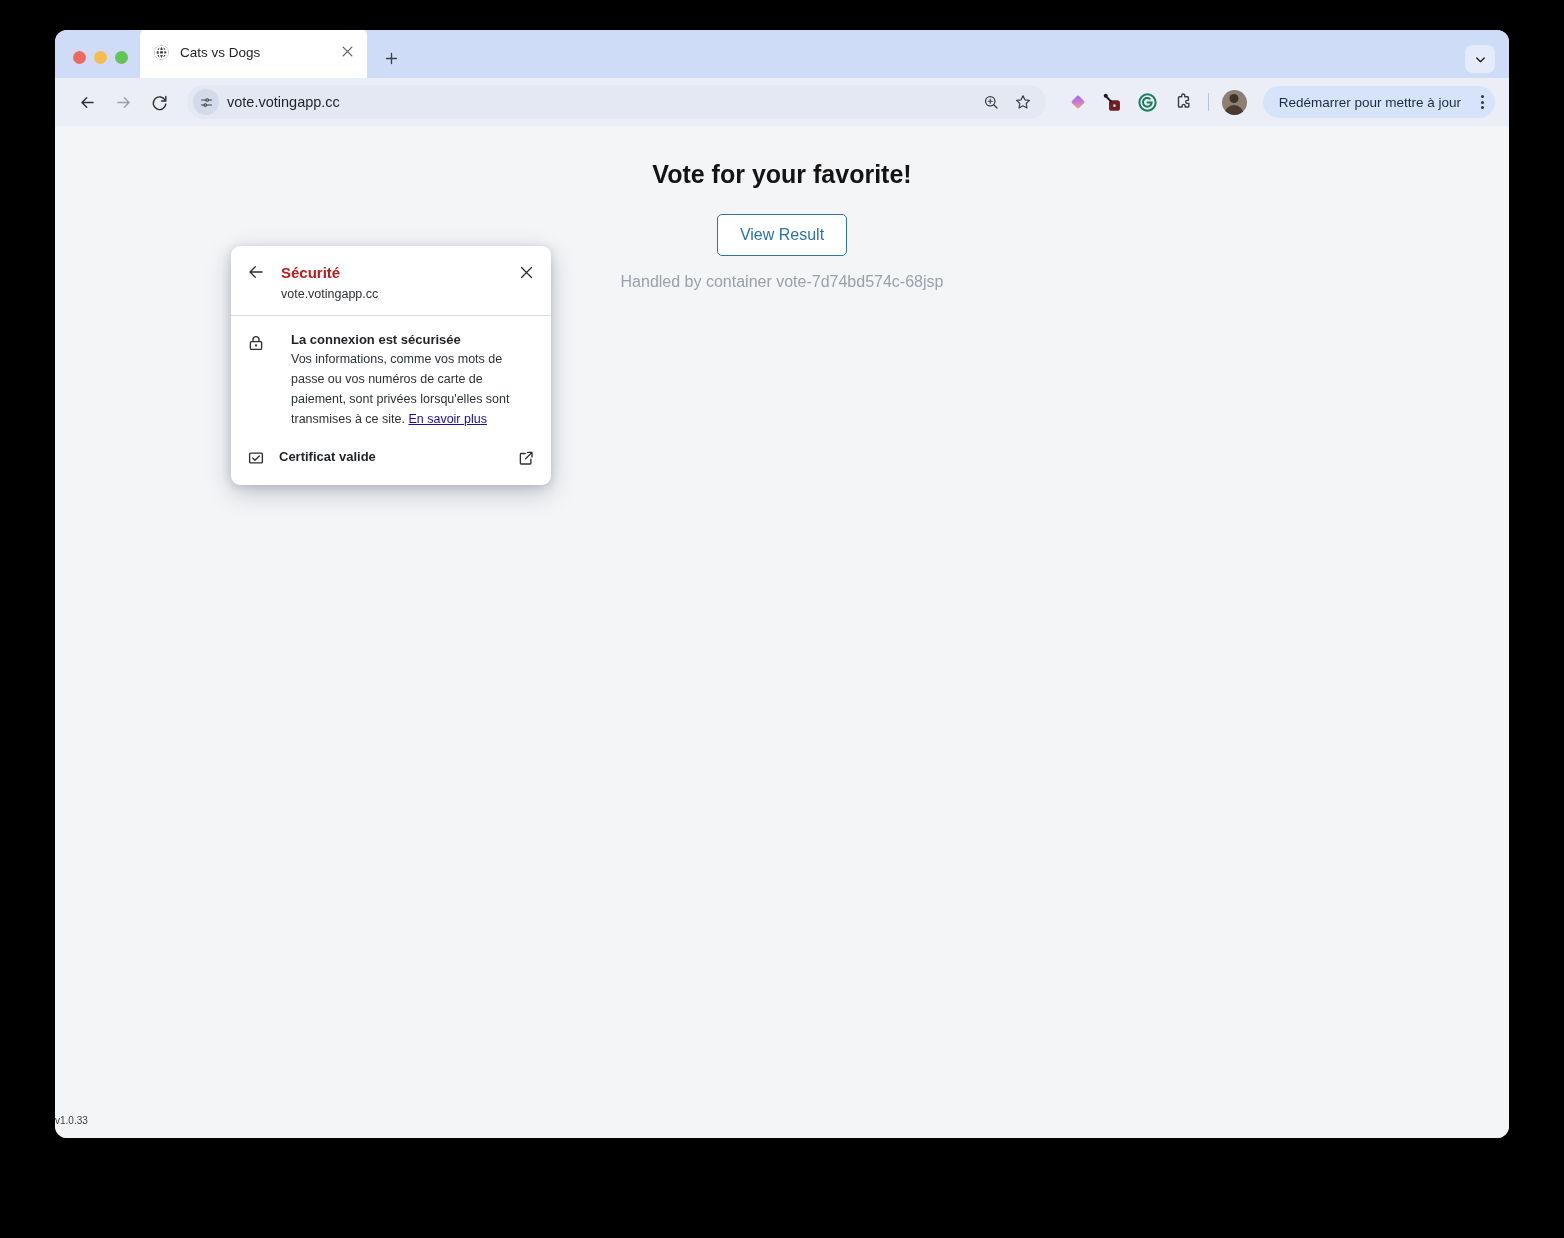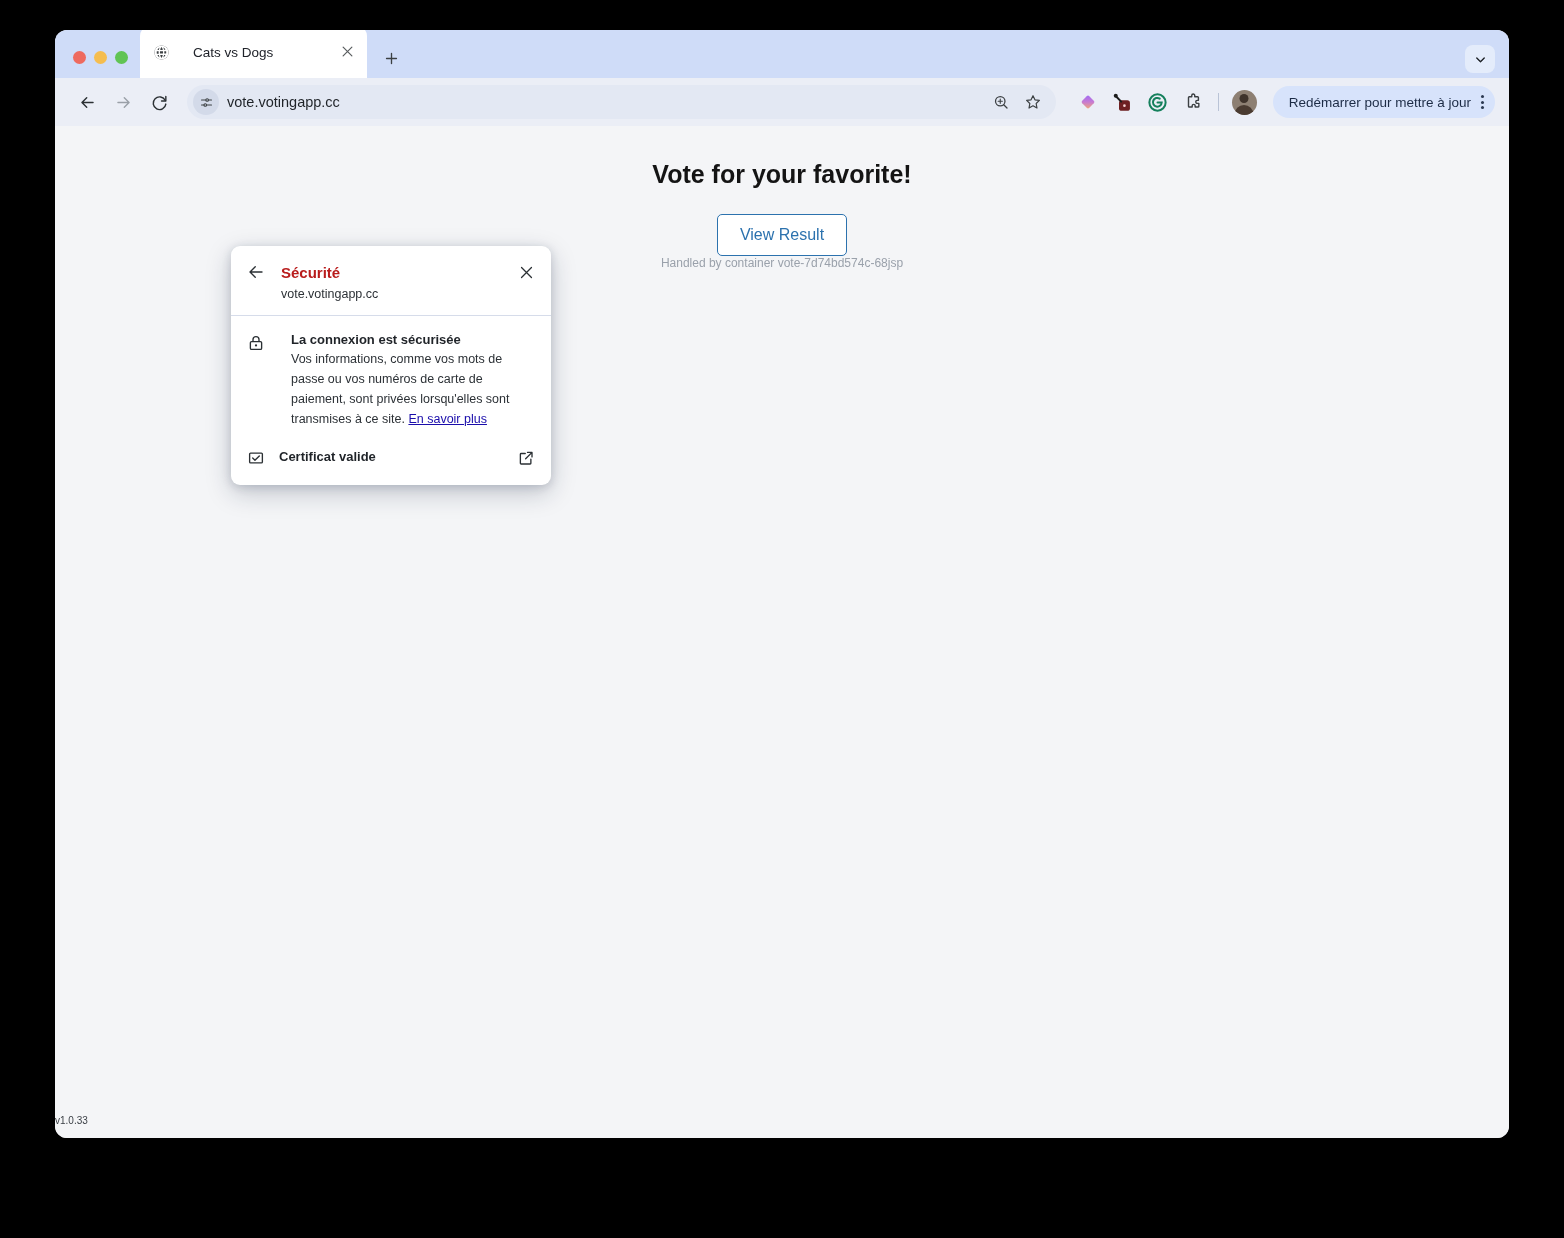--- a/index.html
+++ b/index.html
@@ -39,21 +39,21 @@
   .tl-green  { background: #61c454; }
 
   #tab-item {
     position: relative;
     height: 52px;
     width: 227px;
     background: #ffffff;
     border-radius: 10px 10px 0 0;
     display: flex; align-items: center;
     padding: 0 10px 0 13px;
-    gap: 23px;
+    gap: 10px;
   }
   #tab-favicon { width: 17px; height: 17px; flex: 0 0 17px; }
   #tab-title {
     flex: 1 1 auto;
     font-size: 13.5px;
     color: #20232a;
     white-space: nowrap; overflow: hidden; text-overflow: ellipsis;
   }
   #tab-close { width: 17px; height: 17px; flex: 0 0 17px; opacity: .85; }
   #new-tab-button {
@@ -122,21 +122,21 @@
   }
   #avatar-button .av-head {
     position: absolute; left: 50%; top: 4px; transform: translateX(-50%);
     width: 9px; height: 9px; border-radius: 50%; background: #3f332b;
   }
   #avatar-button .av-body {
     position: absolute; left: 50%; bottom: 0; transform: translateX(-50%);
     width: 19px; height: 10px; border-radius: 10px 10px 0 0; background: #4a3b31;
   }
   #update-button {
-    display: flex; align-items: center; gap: 10px;
+    display: flex; align-items: center; gap: 20px;
     height: 32px;
     background: #d7e3fb;
     border-radius: 16px;
     padding: 0 11px 0 16px;
     margin-left: 12px;
   }
   #update-button-label { font-size: 13.5px; color: #1c2b45; white-space: nowrap; }
   #browser-menu-button { display: flex; flex-direction: column; gap: 2.5px; align-items: center; }
   #browser-menu-button i { width: 3px; height: 3px; border-radius: 50%; background: #2b3a52; display: block; }
 
@@ -177,21 +177,22 @@
     border: 1px solid #2c72ae;
     border-radius: 5px;
     color: #2c72ae;
     font-size: 16px;
     font-family: "Liberation Sans", sans-serif;
     padding: 11px 22px;
     cursor: pointer;
   }
   #container-note {
     text-align: center;
-    font-size: 12px;
+    margin-top: 17px;
+    font-size: 16px;
     color: #9aa1ab;
   }
   #version-label {
     position: absolute;
     left: 0; bottom: 12px;
     font-size: 10px;
     color: #3a3f45;
     margin-top: 36px;
   }
 

